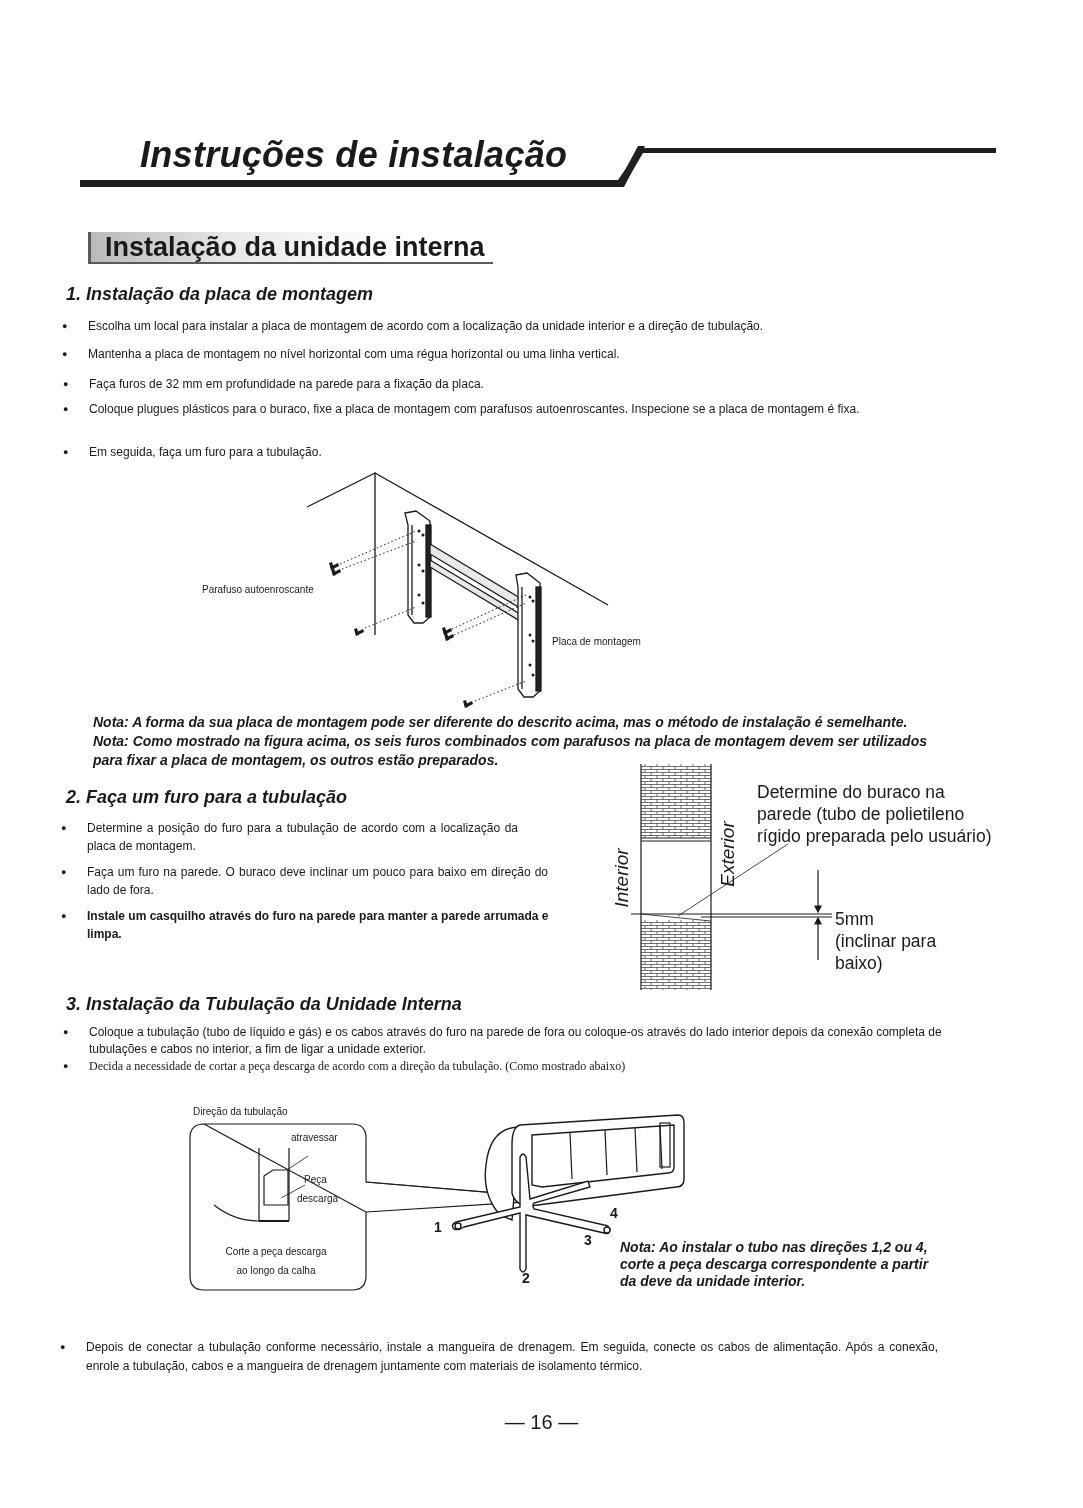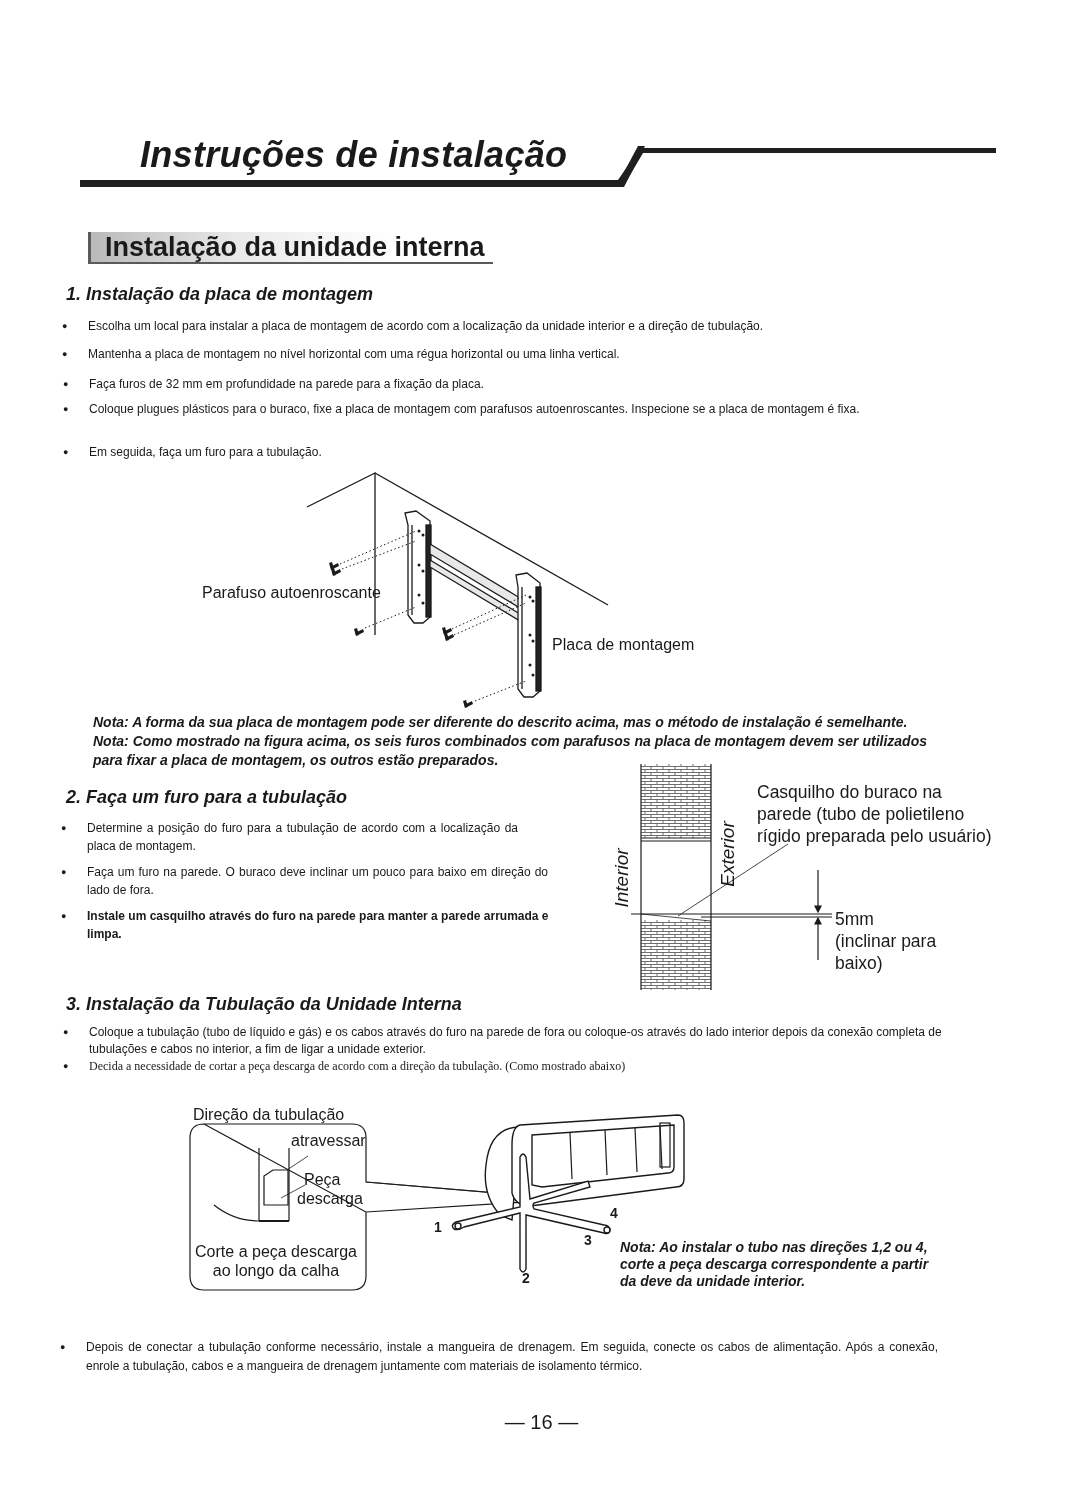--- a/index.html
+++ b/index.html
@@ -17,21 +17,21 @@
                  background: linear-gradient(to right, #b9b9b9 0%, #e8e8e8 35%, #ffffff 75%);
                  border-left: 3px solid #5a5a5a; border-bottom: 2px solid #5a5a5a;
                  font-size: 27px; font-weight: bold; line-height: 30px; color: #1a1a1a; }
 
   .h2 { font-size: 18px; font-weight: bold; font-style: italic; color: #1a1a1a; }
   .bullet { position: absolute; font-size: 12px; line-height: 19px; }
   .bullet::before { content: "\25CF"; position: absolute; left: -26px; top: 0; font-size: 9px; }
 
   .note { font-size: 14px; font-weight: bold; font-style: italic; line-height: 18.5px; color: #1a1a1a; }
 
-  .diag-label { font-size: 16px; color: #1a1a1a; white-space: nowrap; }
+  .diag-label { font-size: 10px; color: #1a1a1a; white-space: nowrap; }
   .wall-label { font-size: 17.5px; line-height: 22px; color: #1a1a1a; }
 
   .justify { text-align: justify; text-align-last: left; }
   .page-num { left: 0; width: 1083px; top: 1411px; text-align: center; font-size: 20px; color: #1a1a1a; }
 </style>
 </head>
 <body>
 
 <svg class="abs title-rule" viewBox="0 0 1083 200">
   <polygon points="80,180 618,180 640,148 996,148 996,153 643,153 623,187 80,187" fill="#1f1f1f"></polygon>
@@ -135,21 +135,21 @@
 
     <line x1="218" y1="110" x2="218" y2="150"></line>
     <polygon points="215,146 221,146 218,152" fill="#1a1a1a"></polygon>
     <line x1="218" y1="160" x2="218" y2="200"></line>
     <polygon points="215,164 221,164 218,158" fill="#1a1a1a"></polygon>
   </g>
   <text x="28" y="118" transform="rotate(-90 28 118)" font-family="Liberation Sans, sans-serif" font-size="19" font-style="italic" fill="#1a1a1a" text-anchor="middle">Interior</text>
   <text x="134" y="94" transform="rotate(-90 134 94)" font-family="Liberation Sans, sans-serif" font-size="19" font-style="italic" fill="#1a1a1a" text-anchor="middle">Exterior</text>
 </svg>
 <div class="abs wall-label" style="left:757px; top:781px;">
-  <div>Casquilho do buraco na</div>
+  <div>Determine do buraco na</div>
   <div>parede (tubo de polietileno</div>
   <div>rígido preparada pelo usuário)</div>
 </div>
 <div class="abs wall-label" style="left:835px; top:908px;">
   <div>5mm</div>
   <div>(inclinar para</div>
   <div>baixo)</div>
 </div>
 
 <div class="abs h2" style="left:66px; top:994px;">

